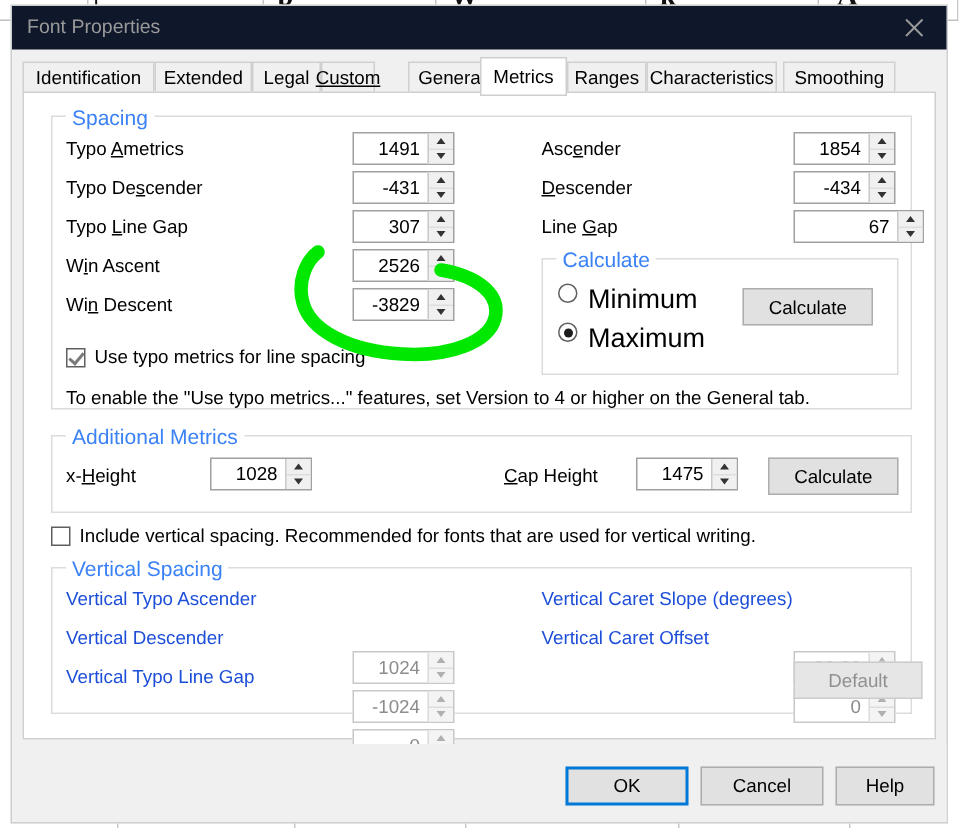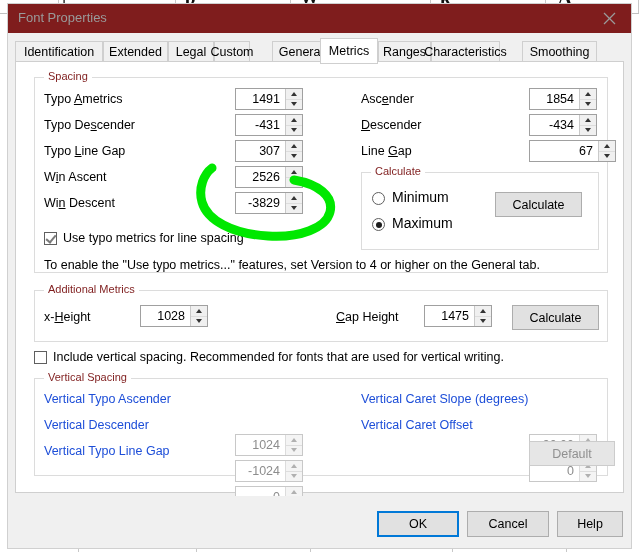--- a/index.html
+++ b/index.html
@@ -15,42 +15,42 @@
   .bg-cell{position:absolute;top:-40px;width:1px;height:54px;background:#c8c8c8;}
   .bg-glyph{position:absolute;top:-13px;font-size:19px;font-weight:bold;color:#111;
     font-family:"Liberation Serif","DejaVu Serif",serif;}
   .bg-bottom{position:absolute;left:0;top:13px;width:639px;height:1px;background:#c0c0c0;}
   .bg-strip2{position:absolute;left:0;top:520px;width:639px;height:32px;background:#fff;}
   .bg-cell2{position:absolute;top:524px;width:1px;height:28px;background:#c8c8c8;}
 
   
   .dialog{position:absolute;left:7px;top:3px;width:625px;height:546px;
     background:#f0f0f0;border:1px solid #d0d0d0;box-sizing:border-box;}
-  .titlebar{position:absolute;left:0;top:0;width:623px;height:29px;background:#7f1d1d;}
+  .titlebar{position:absolute;left:0;top:0;width:623px;height:29px;background:#0f172a;}
   .title-text{position:absolute;left:10px;top:6px;font-size:13px;color:#9a9a9a;}
   .close-btn{position:absolute;right:0;top:0;width:44px;height:29px;
     display:flex;align-items:center;justify-content:center;}
   .close-btn svg{display:block;}
 
   
   .tabstrip{position:absolute;left:7px;top:34px;width:609px;height:24px;}
   .tab{position:absolute;top:3px;height:21px;background:#f0f0f0;
     border:1px solid #cfcfcf;box-sizing:border-box;
     display:flex;align-items:center;justify-content:center;
     font-size:12.5px;color:#000;padding:0 7px;white-space:nowrap;}
   .tab.active{top:0;height:26px;background:#fff;border-bottom:1px solid #fff;z-index:5;
     border-color:#cfcfcf;}
 
   
   .page{position:absolute;left:7px;top:57px;width:609px;height:432px;
     background:#fff;border:1px solid #cfcfcf;box-sizing:border-box;}
 
   .groupbox{position:absolute;border:1px solid #dcdcdc;box-sizing:border-box;}
   .group-title{position:absolute;top:-8px;left:9px;background:#fff;padding:0 4px;
-    font-size:11px;color:#7f1d1d;white-space:nowrap;}
+    font-size:14px;color:#3b82f6;white-space:nowrap;}
 
   .lbl{position:absolute;font-size:12.5px;color:#000;white-space:nowrap;}
   .lbl.dis{color:#1d4ed8;}
   u{text-decoration:underline;}
 
   
   .spin{position:absolute;height:22px;border:1px solid #a0a0a0;box-sizing:border-box;
     background:#fff;display:flex;align-items:stretch;}
   .spin.dis{border-color:#c8c8c8;background:#fff;margin-top:46px;}
   .spin-val{flex:1;display:flex;align-items:center;justify-content:flex-end;
@@ -73,21 +73,21 @@
     display:flex;align-items:center;justify-content:center;font-size:12.5px;color:#000;}
   .btn.dis{color:#909090;border-color:#cccccc;background:#e6e6e6;}
   .btn.default{border:2px solid #0078d7;background:#e1e1e1;}
 
   
   .cb{position:absolute;display:flex;align-items:center;gap:6px;font-size:12.5px;color:#000;}
   .cb-box{width:13px;height:13px;border:1px solid #5f5f5f;background:#fff;box-sizing:border-box;
     position:relative;flex:none;}
   .cb-box.checked::after{content:"";position:absolute;left:3px;top:0px;width:4px;height:8px;
     border:solid #7a7a7a;border-width:0 2px 2px 0;transform:rotate(40deg);}
-  .rb{position:absolute;display:flex;align-items:flex-end;gap:7px;font-size:14px;color:#000;}
+  .rb{position:absolute;display:flex;align-items:flex-start;gap:7px;font-size:18px;color:#000;}
   .rb-box{width:13px;height:13px;border:1px solid #5f5f5f;border-radius:50%;background:#fff;
     box-sizing:border-box;position:relative;flex:none;}
   .rb-box.checked::after{content:"";position:absolute;left:2.5px;top:2.5px;width:6px;height:6px;
     border-radius:50%;background:#1d1d1d;}
 
   
   .footer{position:absolute;left:0;top:492px;width:623px;height:52px;background:#f0f0f0;}
 
   
   .annot{position:absolute;left:190px;top:158px;width:160px;height:92px;pointer-events:none;}
@@ -133,33 +133,33 @@
     <div class="tabstrip">
       <div class="tab" style="left:0px;width:88px;">
         <span>Identification</span>
         </div>
       <div class="tab" style="left:88px;width:65px;">
         <span>Extended</span>
         </div>
       <div class="tab" style="left:153px;width:46px;">
         <span>Legal</span>
         </div>
-      <div class="tab" style="left:199px;width:36px;">
+      <div class="tab" style="left:199px;width:36px;text-decoration:underline;">
         <span>Custom</span>
         </div>
       <div class="tab" style="left:257px;width:58px;">
         <span>General</span>
         </div>
       <div class="tab active" style="left:305px;width:58px;">
         <span>Metrics</span>
         </div>
       <div class="tab" style="left:363px;width:53px;">
         <span>Ranges</span>
         </div>
-      <div class="tab" style="left:416px;width:69px;">
+      <div class="tab" style="left:416px;width:87px;">
         <span>Characteristics</span>
         </div>
       <div class="tab" style="left:507px;width:75px;">
         <span>Smoothing</span>
         </div>
     </div>
 
     <div class="page">
 
       <div class="groupbox" style="left:18px;top:15px;width:574px;height:196px;">

